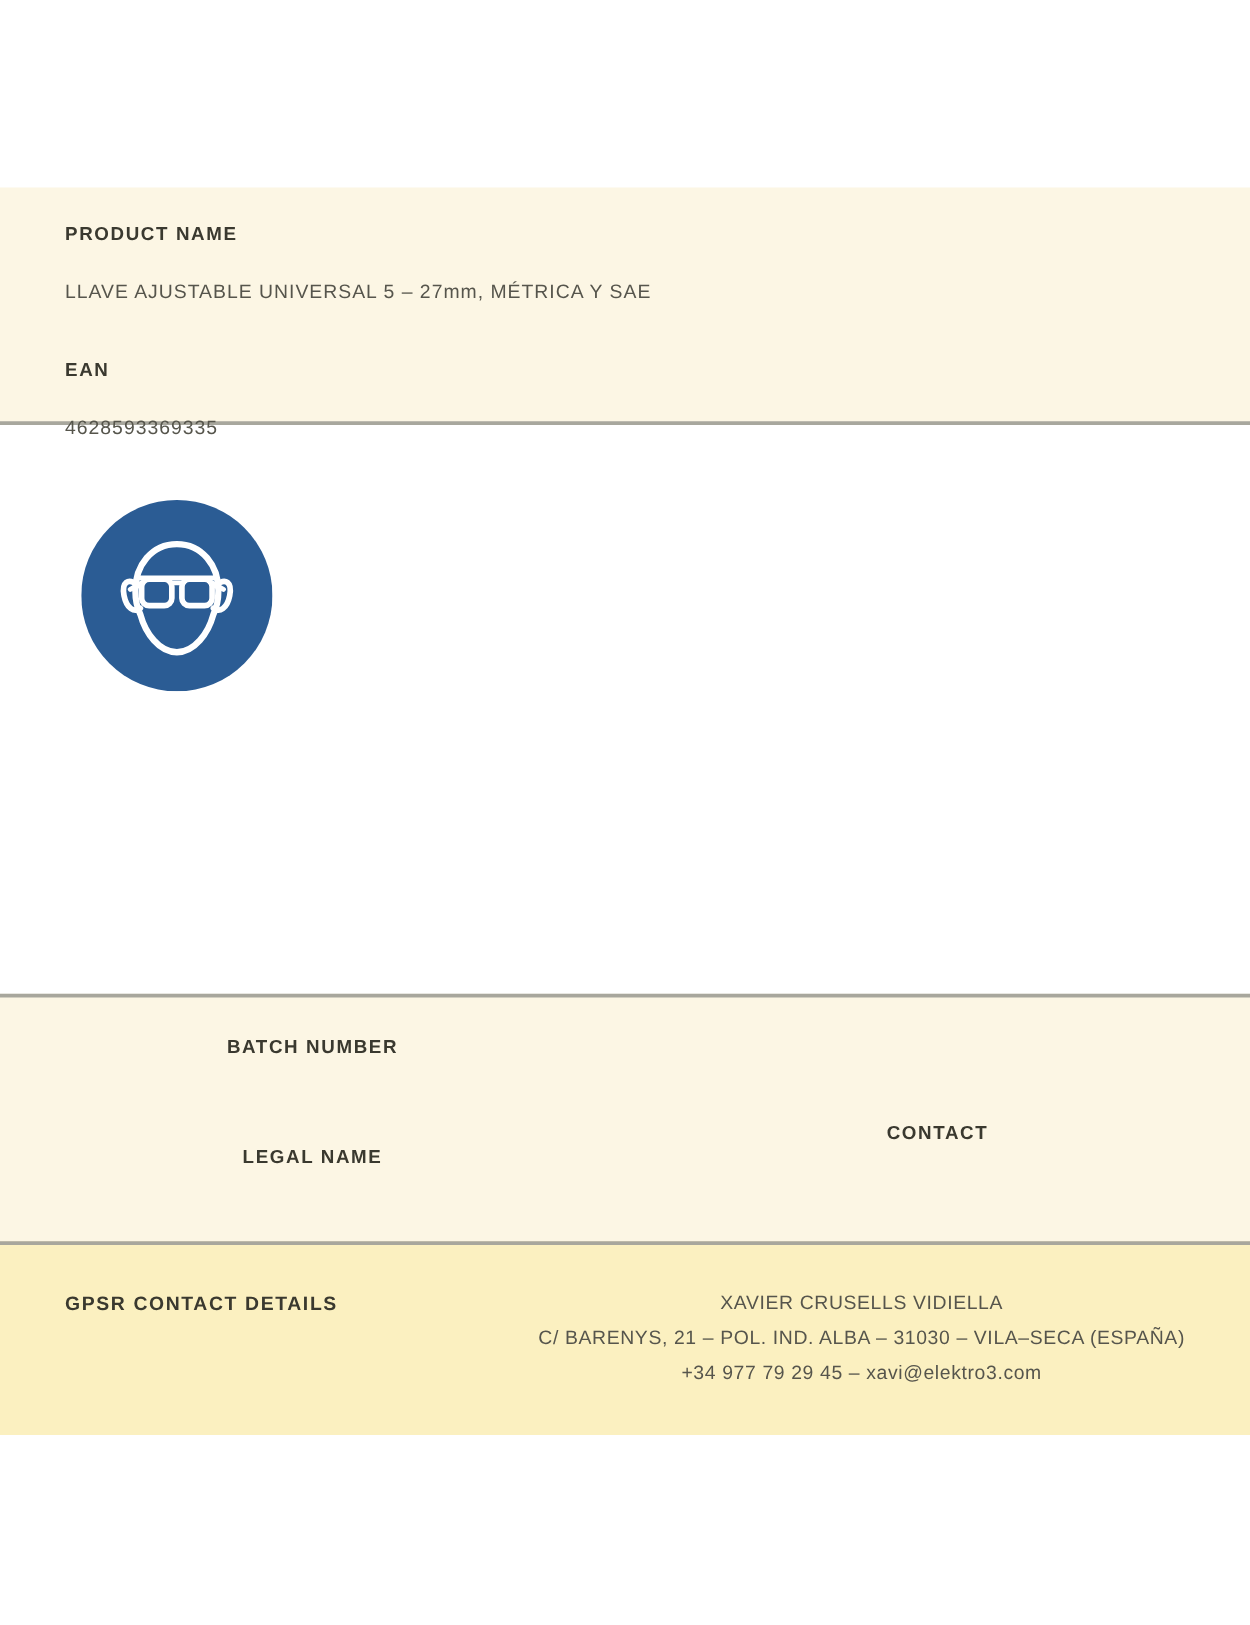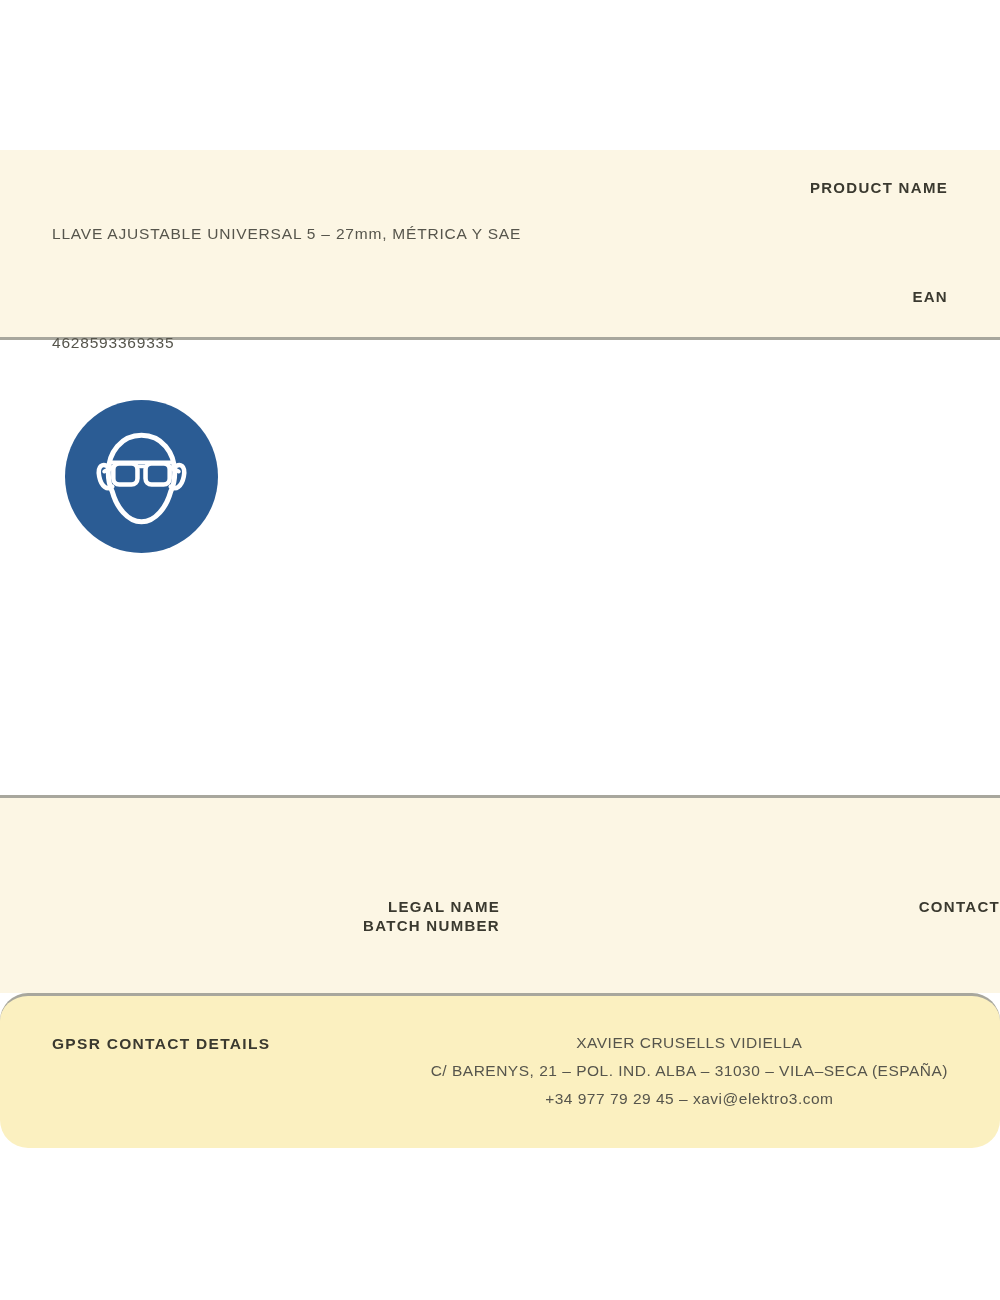--- a/index.html
+++ b/index.html
@@ -27,21 +27,20 @@
     background:var(--cream);
     border-bottom:3px solid var(--divider);
     padding:28px 52px 0 52px;
   }
   .field-label{
     font-size:15px;
     font-weight:bold;
     color:var(--heading);
     letter-spacing:1.3px;
     line-height:19px;
-    text-align:right;
   }
   .field-value{
     font-size:15.5px;
     color:var(--text);
     letter-spacing:0.8px;
     line-height:19px;
     margin-top:27px;
   }
   .product-section .ean-label{margin-top:44px;}
   
@@ -71,21 +70,20 @@
   .batch-col .row2-label{margin-top:69px;}
   
   .gpsr-section{
     height:155px;
     background:var(--yellow);
     border-top:3px solid var(--divider);
     padding:38px 52px 0 52px;
     display:flex;
     justify-content:space-between;
     align-items:flex-start;
-    border-radius:28px;
   }
   .gpsr-title{
     font-size:15.5px;
     font-weight:bold;
     color:var(--heading);
     letter-spacing:1.3px;
     line-height:19px;
   }
   .gpsr-contact{
     text-align:center;
@@ -128,22 +126,22 @@
 
       <rect x="48" y="63" width="24" height="21" rx="6" fill="currentColor" stroke="#FFFFFF" stroke-width="4.5"></rect>
       <rect x="80" y="63" width="24" height="21" rx="6" fill="currentColor" stroke="#FFFFFF" stroke-width="4.5"></rect>
 
       <path d="M72,66 L80,66" stroke="#FFFFFF" stroke-width="3.5" stroke-linecap="round"></path>
     </svg>
   </section>
 
   <section class="batch-section">
     <div class="batch-col">
+      <div class="field-label">BATCH NUMBER</div>
       <div class="field-label row2-label">LEGAL NAME</div>
-      <div class="field-label">BATCH NUMBER</div>
     </div>
     <div class="batch-col">
       <div class="field-label row2-label">CONTACT</div>
     </div>
   </section>
 
   <section class="gpsr-section">
     <div class="gpsr-title">GPSR CONTACT DETAILS</div>
     <div class="gpsr-contact">
       <div>XAVIER CRUSELLS VIDIELLA</div>

